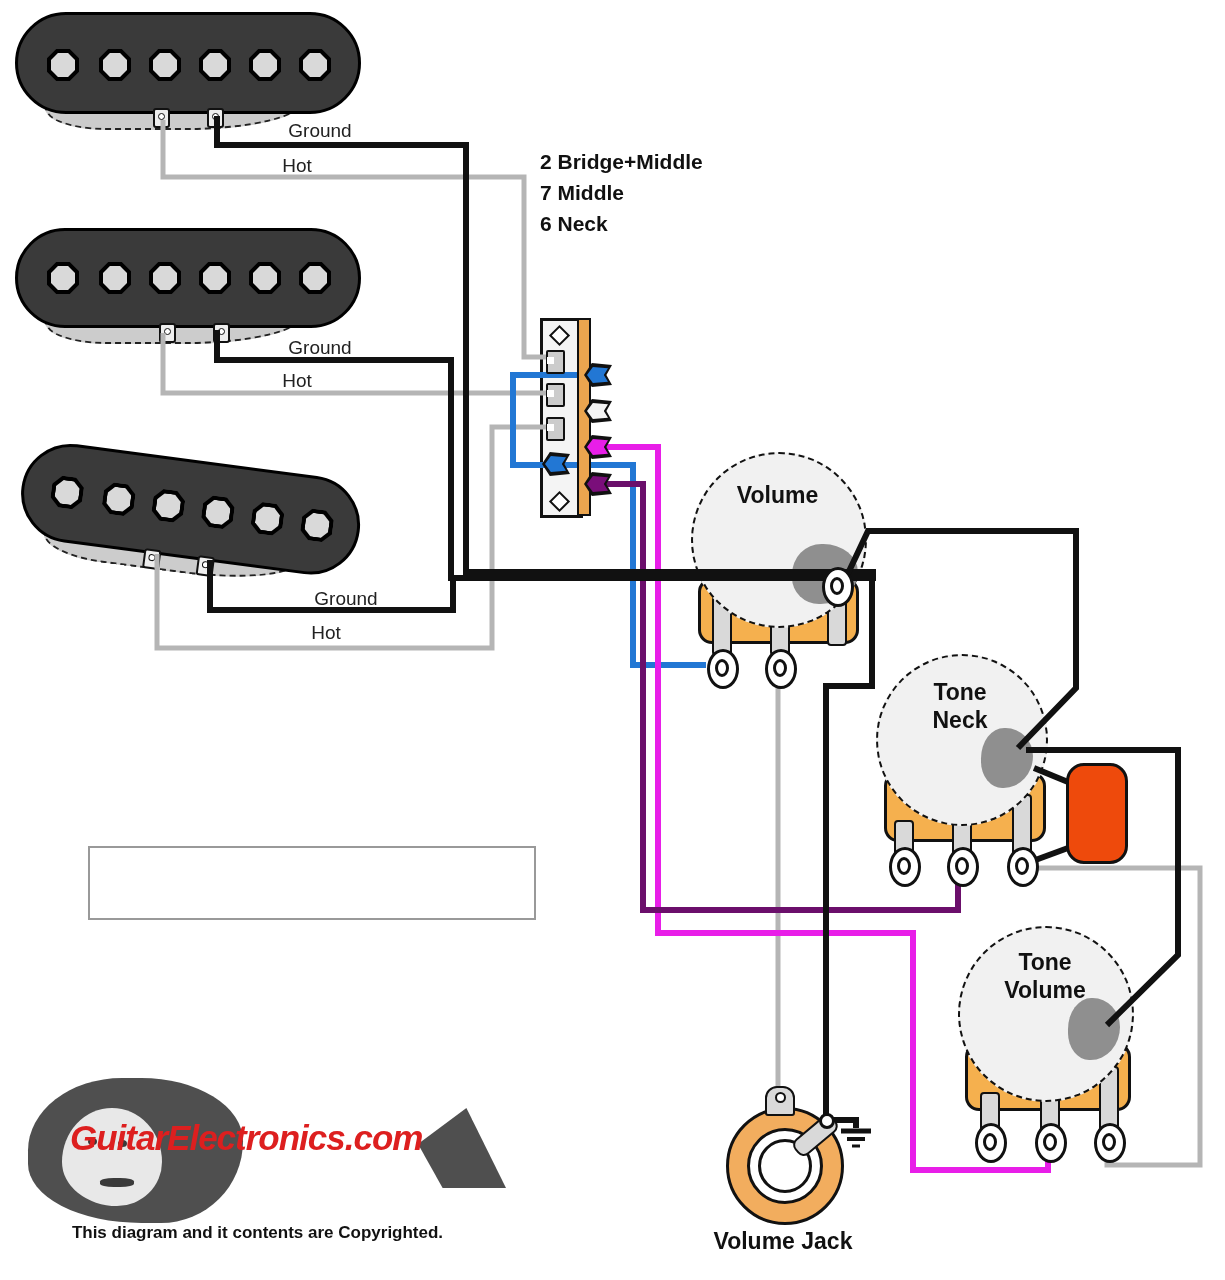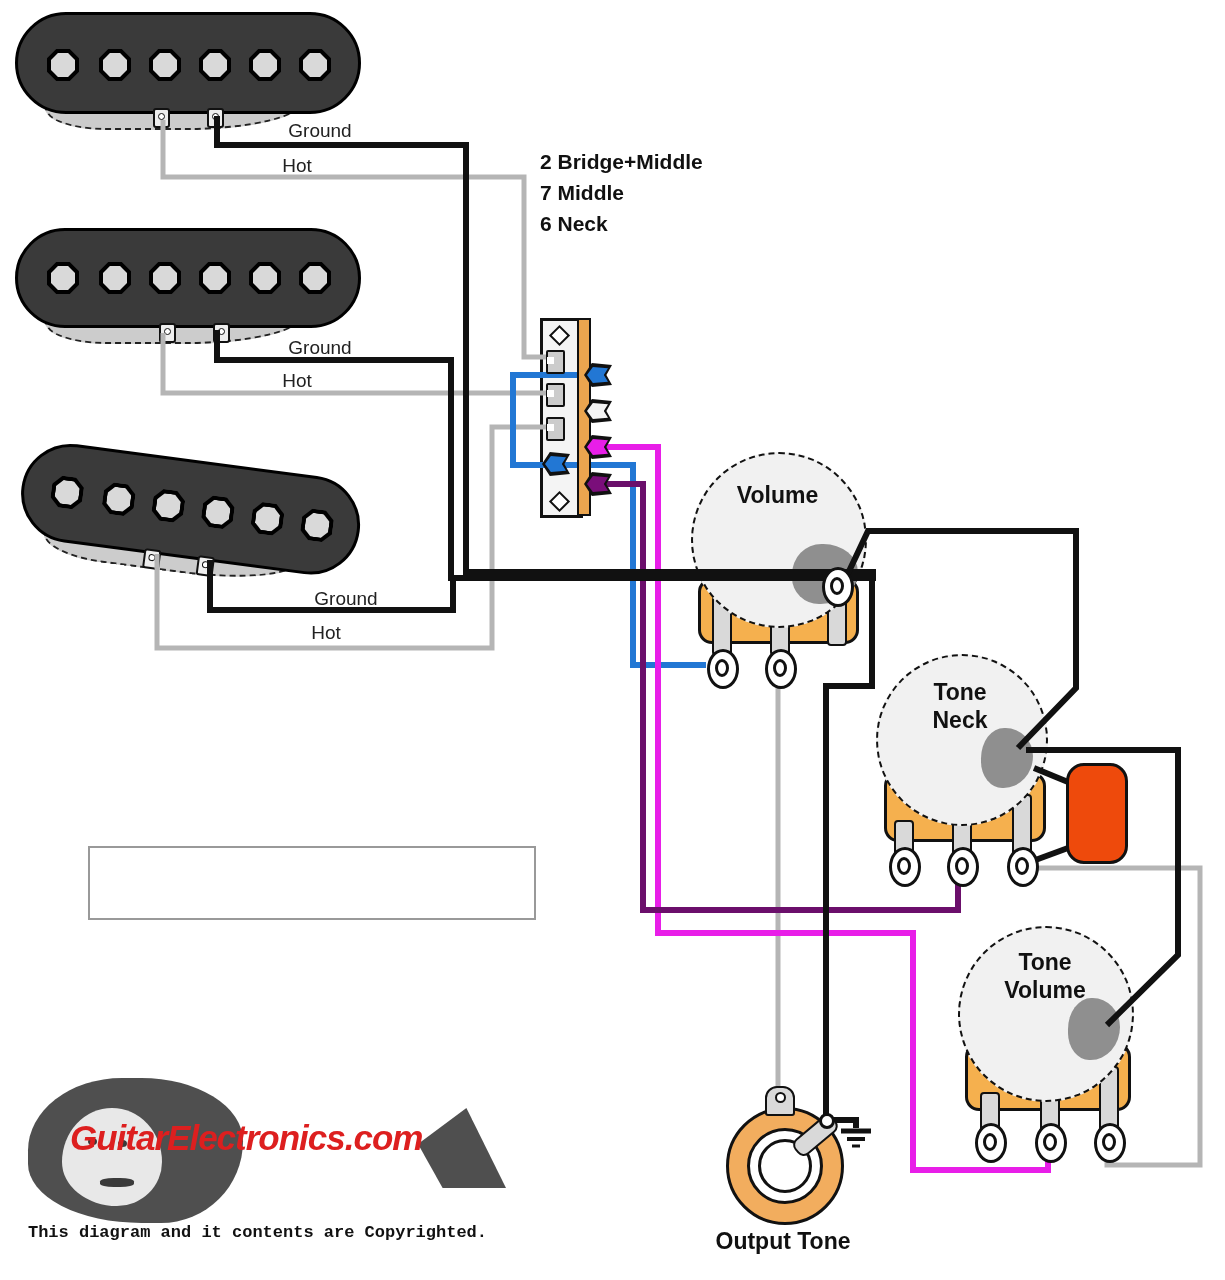--- a/index.html
+++ b/index.html
@@ -56,21 +56,21 @@
              border-radius:48% 52% 42% 58% / 55% 48% 62% 45%;z-index:1;}
   .logo-face{position:absolute;left:62px;top:1108px;width:100px;height:98px;background:#e8e8e8;
              border-radius:50% 50% 45% 55% / 55% 55% 45% 45%;z-index:2;}
   .logo-eye{position:absolute;width:9px;height:7px;background:#3a3a3a;border-radius:50%;z-index:3;}
   .logo-stache{position:absolute;left:100px;top:1178px;width:34px;height:9px;background:#3a3a3a;border-radius:40%;z-index:3;}
   .logo-text{position:absolute;left:70px;top:1118px;width:420px;font-weight:bold;font-style:italic;font-size:35px;
              color:#dd1f1f;letter-spacing:-1px;z-index:4;white-space:nowrap;}
   .headstock{position:absolute;left:418px;top:1108px;width:88px;height:80px;background:#4f4f4f;
              clip-path:polygon(0 45%,55% 0,100% 100%,28% 100%);z-index:1;}
   .tuner{position:absolute;width:7px;height:7px;background:#fff;border-radius:50%;z-index:2;}
-  .copyright{position:absolute;left:5px;top:1222px;width:505px;text-align:center;font-weight:bold;font-size:17px;line-height:21px;z-index:5;font-family:Liberation Mono, monospace;}
+  .copyright{position:absolute;left:5px;top:1222px;width:505px;text-align:center;font-weight:bold;font-size:17px;line-height:21px;z-index:5;}
 </style>
 </head>
 <body>
 
 <div id="stage">
 
   <div class="abs" style="left:15px;top:12px;width:345px;height:130px;">
     <div class="pu-plate" style="left:30px;top:88px;width:256px;height:28px;"></div>
     <div class="pu-body" style="left:0;top:0;width:340px;height:96px;"></div>
     <div class="pole" style="left:32px;top:37px;">
@@ -297,21 +297,21 @@
   </div>
 
   <div class="jack-donut"></div>
   <div class="jack-ring1"></div>
   <div class="jack-ring2"></div>
   <div class="jack-tab">
       <i></i>
     </div>
   <div class="jack-arm"></div>
   <div class="jack-armhole"></div>
-  <div class="toplbl" style="left:688px;top:1228px;width:190px;">Output Tone</div>
+  <div class="toplbl" style="left:688px;top:1228px;width:190px;">Volume Jack</div>
 
   <div class="logo-body"></div>
   <div class="logo-face"></div>
   <div class="logo-eye" style="left:88px;top:1138px;"></div>
   <div class="logo-eye" style="left:118px;top:1140px;"></div>
   <div class="logo-stache"></div>
   <div class="logo-text">GuitarElectronics.com</div>
   <div class="headstock"></div>
   <div class="tuner" style="left:472px;top:1114px;"></div>
   <div class="tuner" style="left:480px;top:1126px;"></div>

